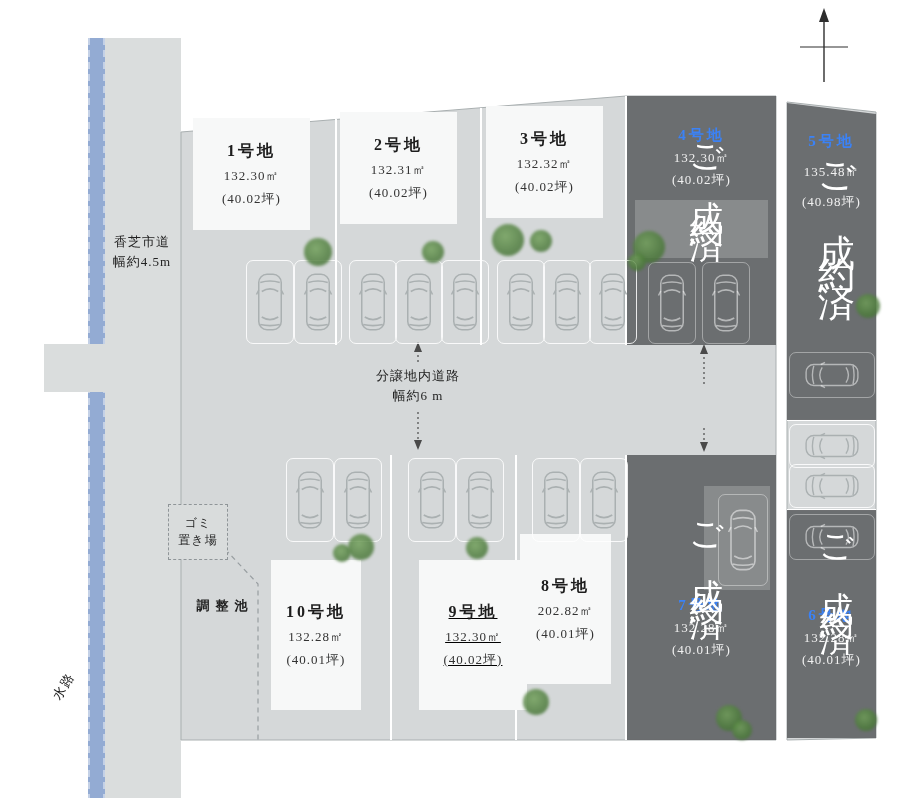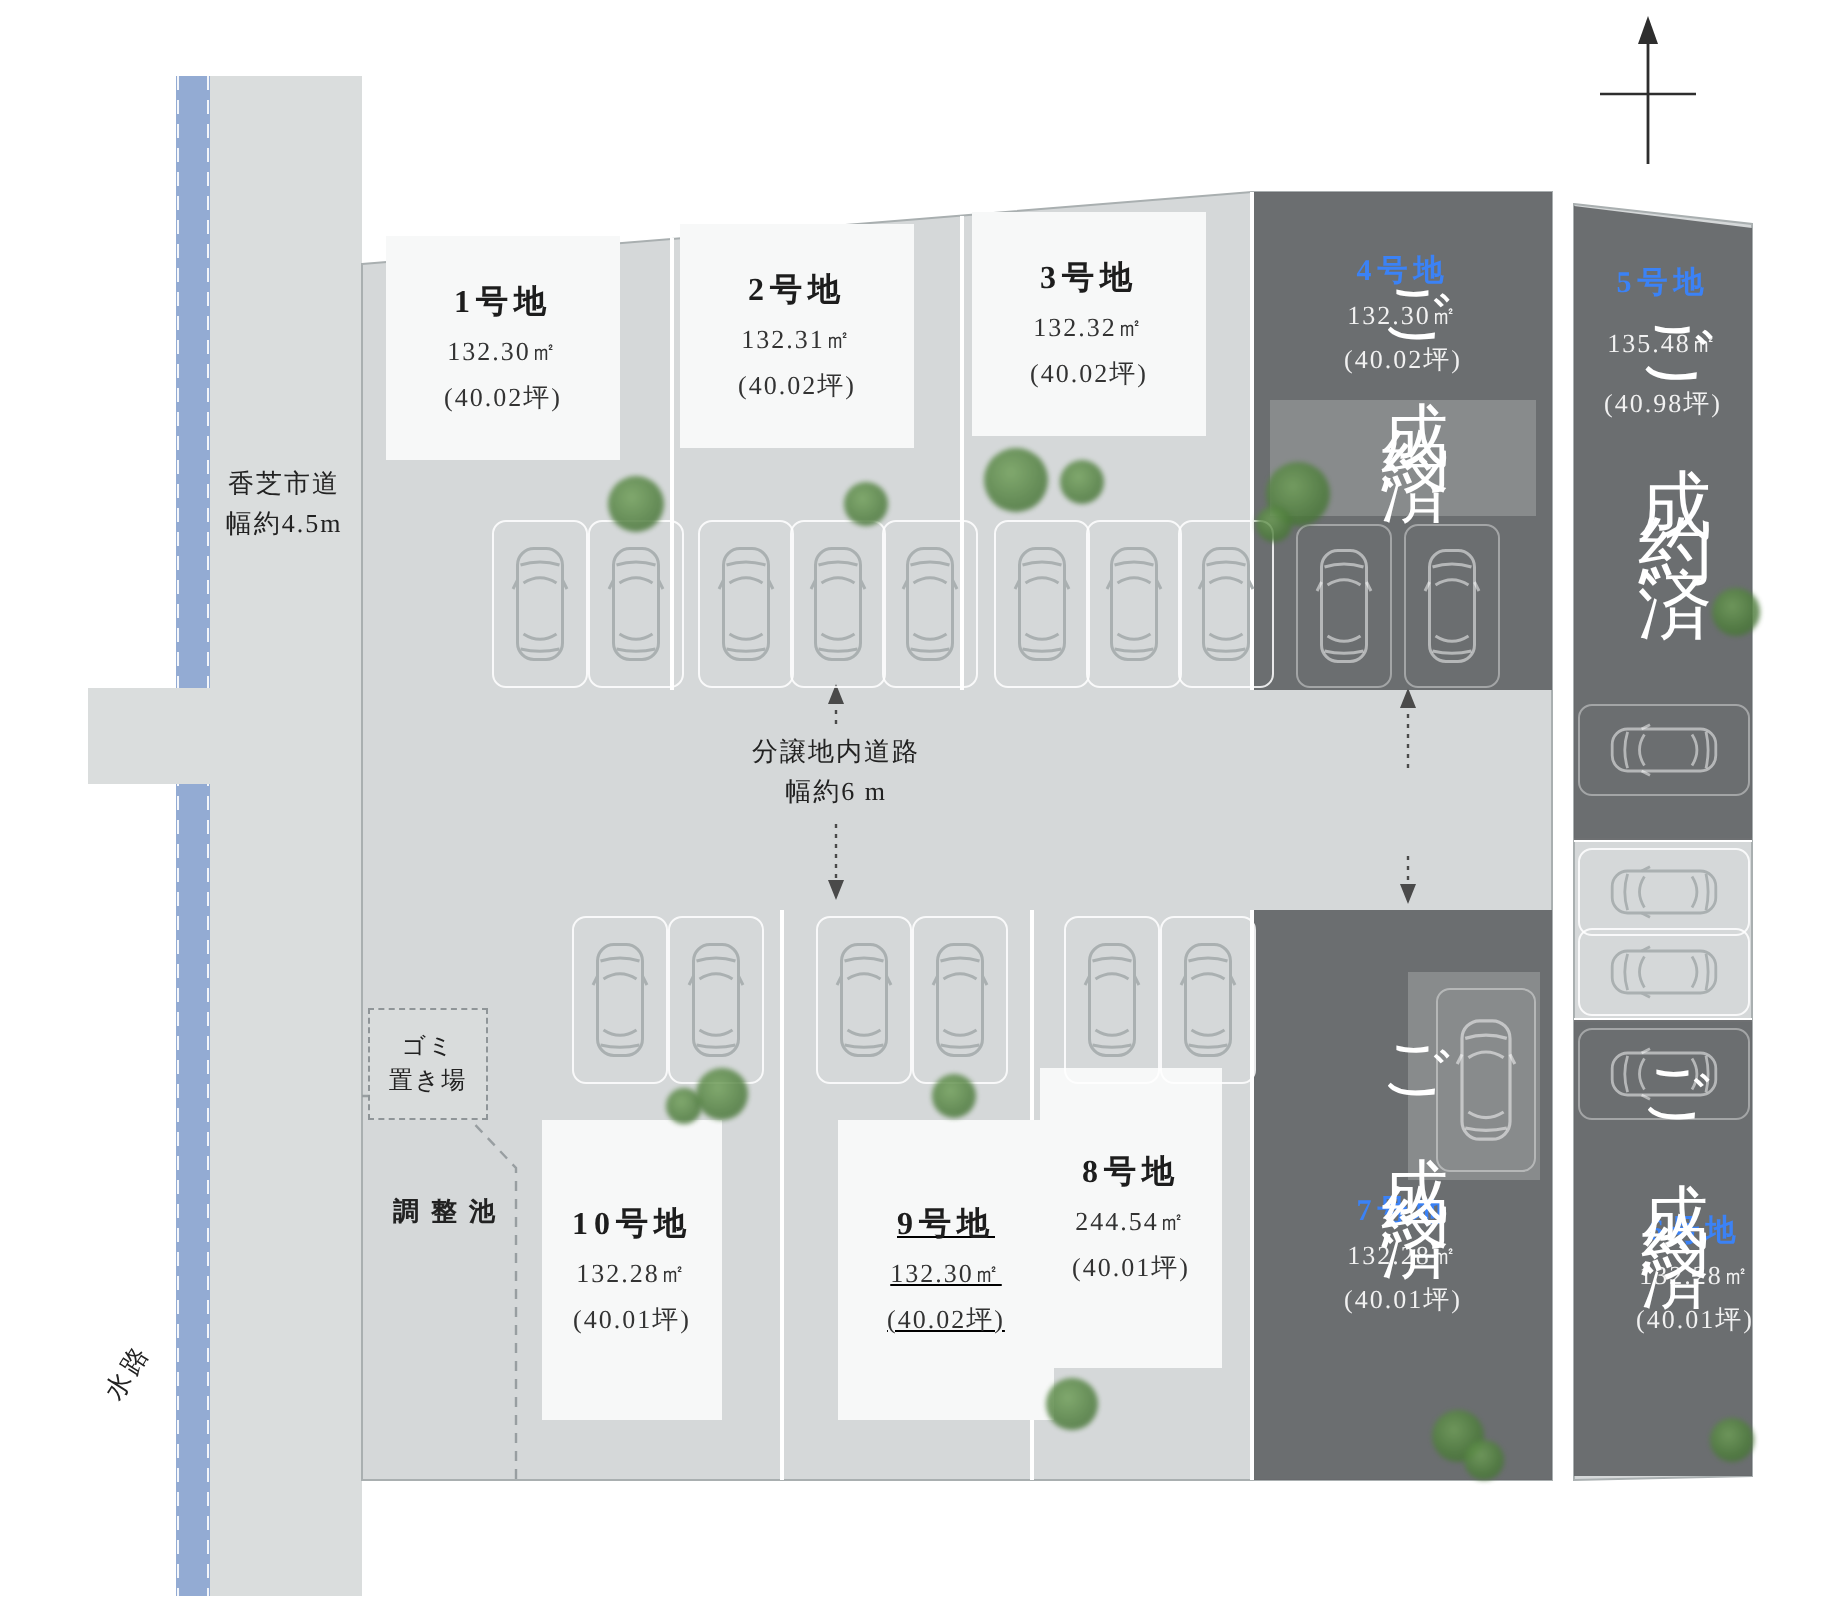--- a/index.html
+++ b/index.html
@@ -117,40 +117,40 @@
     <div class="plot-area">132.28㎡</div>
     <div class="plot-area">(40.01坪)</div>
   </div>
   <div class="plot-card" style="left:419px;top:560px;width:108px;height:150px;text-decoration:underline;">
     <div class="plot-name">9号地</div>
     <div class="plot-area">132.30㎡</div>
     <div class="plot-area">(40.02坪)</div>
   </div>
   <div class="plot-card" style="left:520px;top:534px;width:91px;height:150px;">
     <div class="plot-name">8号地</div>
-    <div class="plot-area">244.54㎡</div>
+    <div class="plot-area">202.82㎡</div>
     <div class="plot-area">(40.01坪)</div>
   </div>
 
   <div class="dark-label" style="left:627px;top:126px;width:149px;">
     <div class="plot-name">4号地</div>
     <div class="plot-area">132.30㎡</div>
     <div class="plot-area">(40.02坪)</div>
   </div>
   <div class="dark-label" style="left:787px;top:132px;width:89px;gap:12px;">
     <div class="plot-name">5号地</div>
     <div class="plot-area">135.48㎡</div>
     <div class="plot-area">(40.98坪)</div>
   </div>
   <div class="dark-label" style="left:627px;top:596px;width:149px;">
     <div class="plot-name">7号地</div>
     <div class="plot-area">132.28㎡</div>
     <div class="plot-area">(40.01坪)</div>
   </div>
-  <div class="dark-label" style="left:787px;top:606px;width:89px;padding-left:16px;">
+  <div class="dark-label" style="left:787px;top:606px;width:89px;">
     <div class="plot-name">6号地</div>
     <div class="plot-area">132.28㎡</div>
     <div class="plot-area">(40.01坪)</div>
   </div>
 
   <div class="stall" style="left:246px;top:260px;width:46px;height:82px;">
       <svg class="car" width="30" height="64" viewBox="0 0 40 80">
         <use href="#car-sym"></use>
       </svg>
     </div>
@@ -278,20 +278,20 @@
   <div class="tree" style="left:855px;top:709px;width:22px;height:22px;"></div>
 
   <div class="map-label" style="left:100px;top:232px;width:84px;">
     <div>香芝市道</div>
     <div>幅約4.5m</div>
   </div>
   <div class="map-label" style="left:358px;top:366px;width:120px;">
     <div>分譲地内道路</div>
     <div>幅約6 m</div>
   </div>
-  <div class="garbage" style="left:184px;top:504px;width:58px;height:54px;">
+  <div class="garbage" style="left:168px;top:504px;width:58px;height:54px;">
     <div>ゴミ</div>
     <div>置き場</div>
   </div>
   <div class="map-label" style="left:184px;top:596px;width:82px;letter-spacing:6px;font-weight:bold;">調整池</div>
   <div class="map-label rot" style="left:44px;top:676px;width:40px;letter-spacing:2px;">水路</div>
 
 </div>
 
 </body></html>

